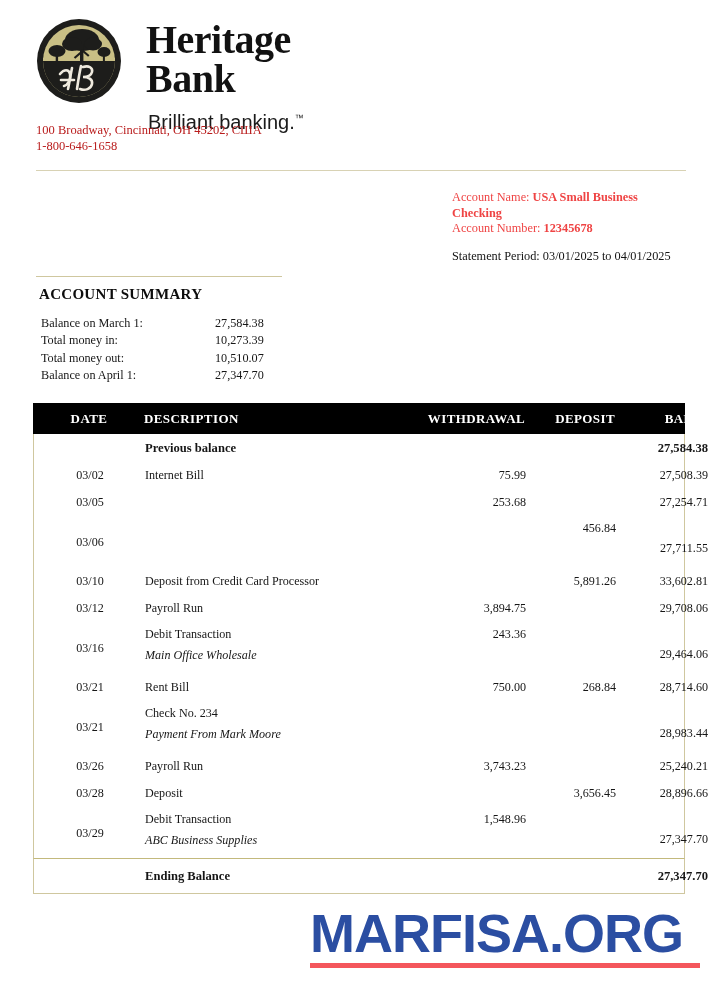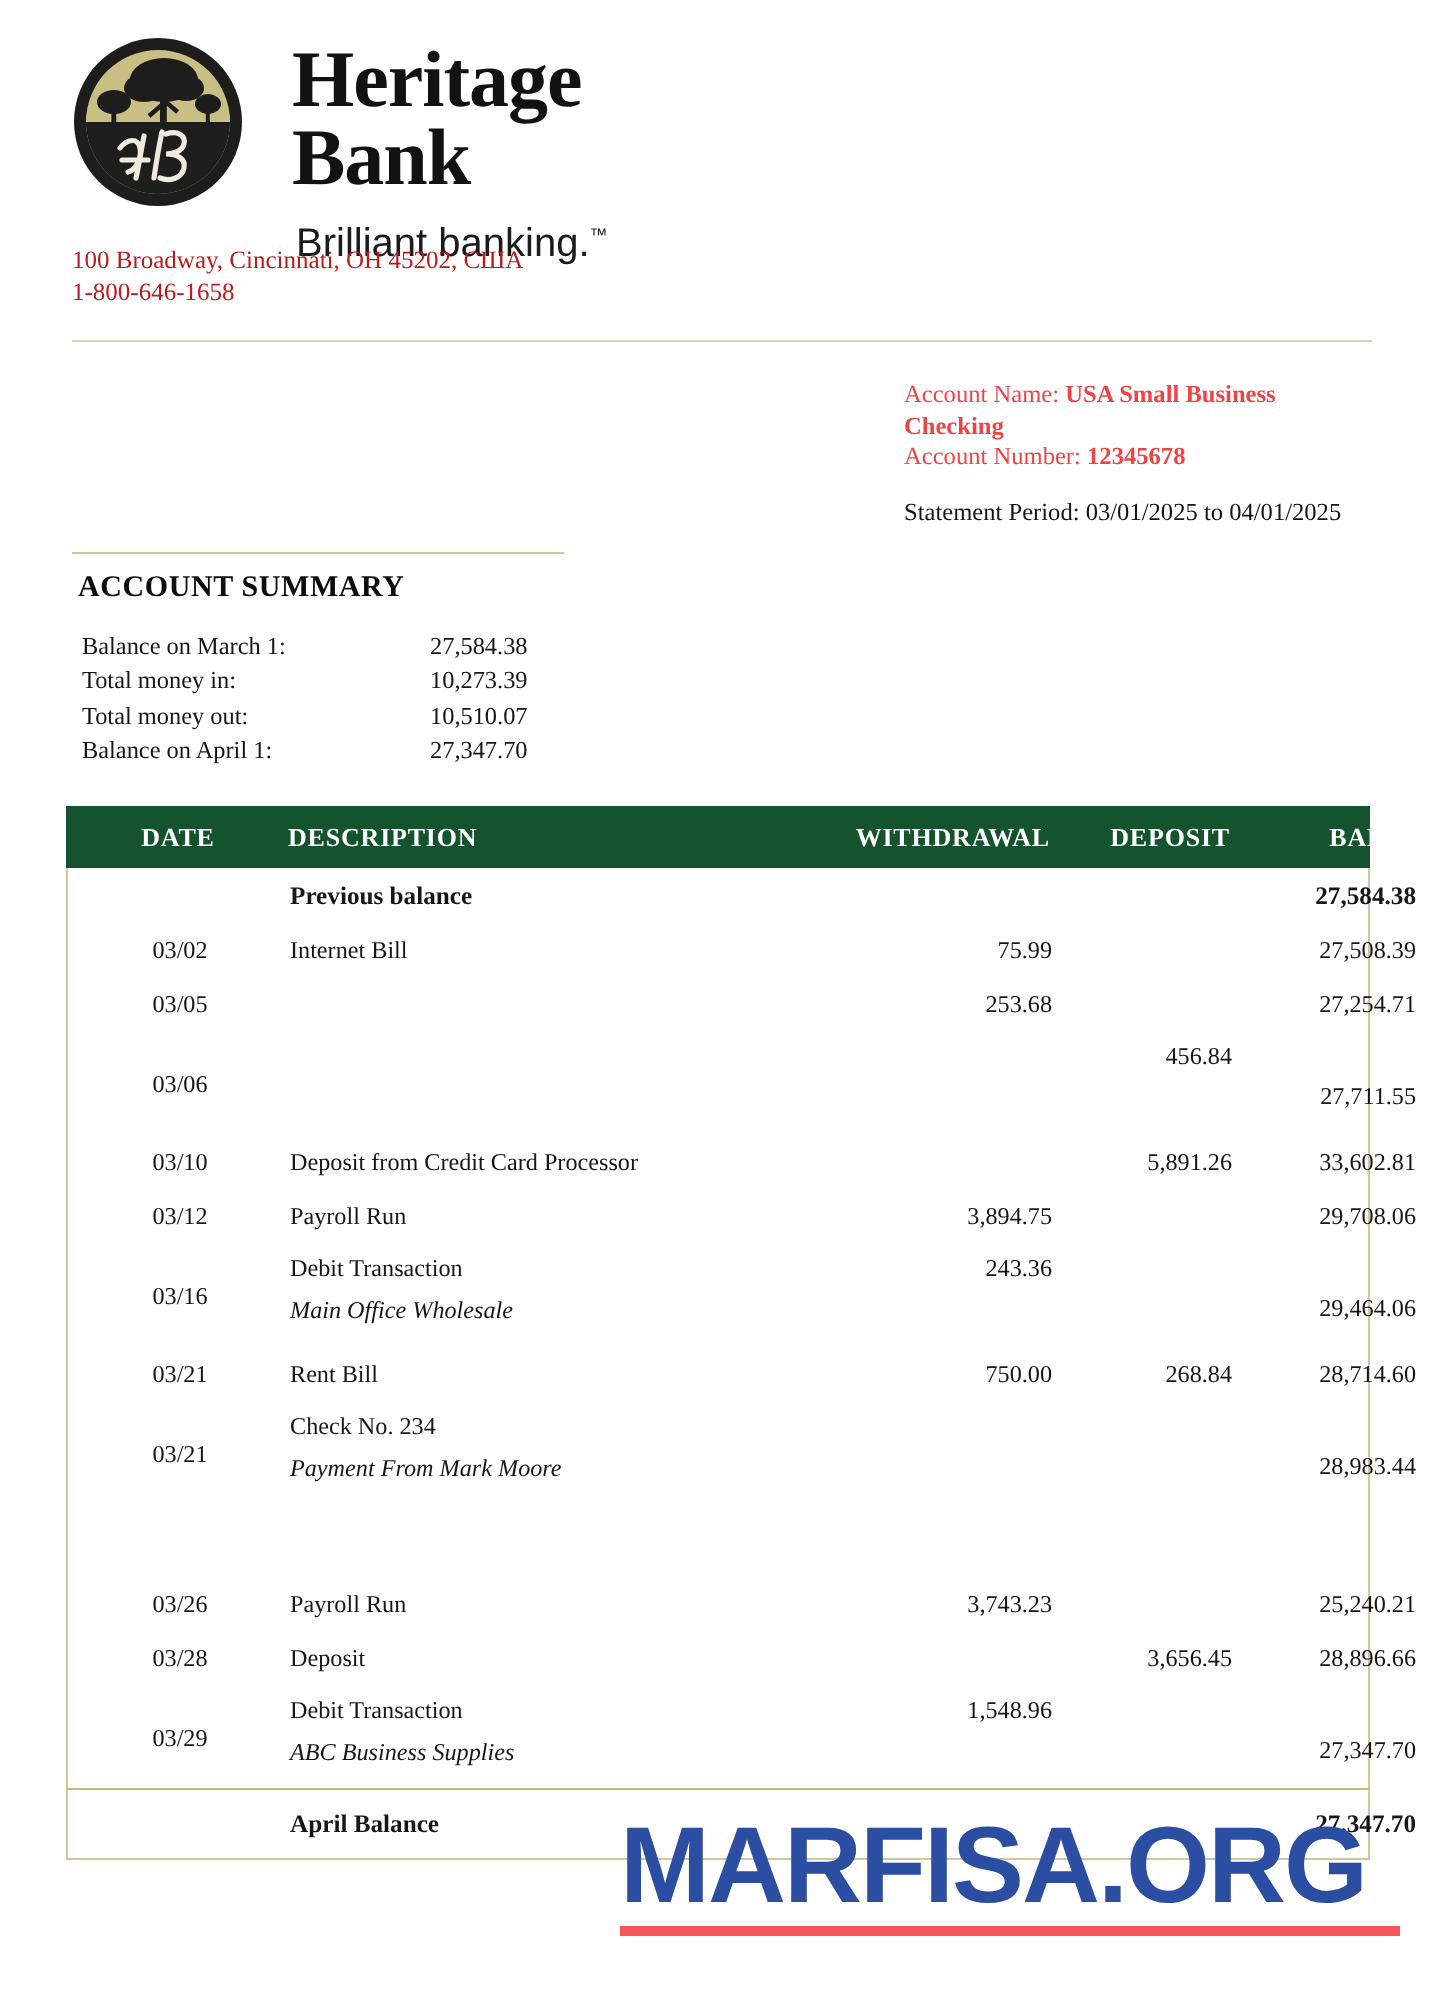--- a/index.html
+++ b/index.html
@@ -335,21 +335,21 @@
       <span class="val">10,510.07</span>
     </div>
     <div class="summary-row">
       <span class="lbl">Balance on April 1:</span>
       <span class="val">27,347.70</span>
     </div>
   </div>
 
   <div class="tbl">
 
-    <div class="tbl-head" style="background: #14532d;">
+    <div class="tbl-head" style="background: #000000;">
       <div class="cell h-date">DATE</div>
       <div class="cell h-desc">DESCRIPTION</div>
       <div class="cell h-wd">WITHDRAWAL</div>
       <div class="cell h-dp">DEPOSIT</div>
       <div class="cell h-bal">BALANCE</div>
     </div>
 
     <div class="tbl-body" id="tbody">
 
     <div class="trow row-prev" style="height: 27px;">
@@ -406,21 +406,21 @@
           <div class="cell-dp" style="top: 7px;">268.84</div>
           <div class="cell-bal" style="top: 7px;">28,714.60</div>
         </div>
         <div class="trow" style="height: 52px;">
           <div class="cell-date" style="top: 20px;">03/21</div>
           <div class="cell-desc" style="top: 6px;">Check No. 234<span class="sub">Payment From Mark Moore</span></div>
           <div class="cell-wd" style="top: 6px;"></div>
           <div class="cell-dp" style="top: 6px;"></div>
           <div class="cell-bal" style="top: 26px;">28,983.44</div>
         </div>
-        <div class="trow" style="height: 27px; margin-top: 36px;">
+        <div class="trow" style="height: 27px;">
           <div class="cell-date" style="top: 7px;">03/26</div>
           <div class="cell-desc" style="top: 7px;">Payroll Run</div>
           <div class="cell-wd" style="top: 7px;">3,743.23</div>
           <div class="cell-dp" style="top: 7px;"></div>
           <div class="cell-bal" style="top: 7px;">25,240.21</div>
         </div>
         <div class="trow" style="height: 27px;">
           <div class="cell-date" style="top: 7px;">03/28</div>
           <div class="cell-desc" style="top: 7px;">Deposit</div>
           <div class="cell-wd" style="top: 7px;"></div>
@@ -430,21 +430,21 @@
         <div class="trow" style="height: 52px;">
           <div class="cell-date" style="top: 20px;">03/29</div>
           <div class="cell-desc" style="top: 6px;">Debit Transaction<span class="sub">ABC Business Supplies</span></div>
           <div class="cell-wd" style="top: 6px;">1,548.96</div>
           <div class="cell-dp" style="top: 6px;"></div>
           <div class="cell-bal" style="top: 26px;">27,347.70</div>
         </div>
       </div>
 
     <div class="tbl-foot">
-      <div class="cell-desc">April Balance</div>
+      <div class="cell-desc">Ending Balance</div>
       <div class="cell-bal">27,347.70</div>
     </div>
   </div>
 
   <div class="watermark">
     <div class="wm-text" style="color: rgb(43, 78, 162);">MARFISA.ORG</div>
     <div class="wm-bar" style="background: rgb(244, 86, 92);"></div>
   </div>
 
 </div>

